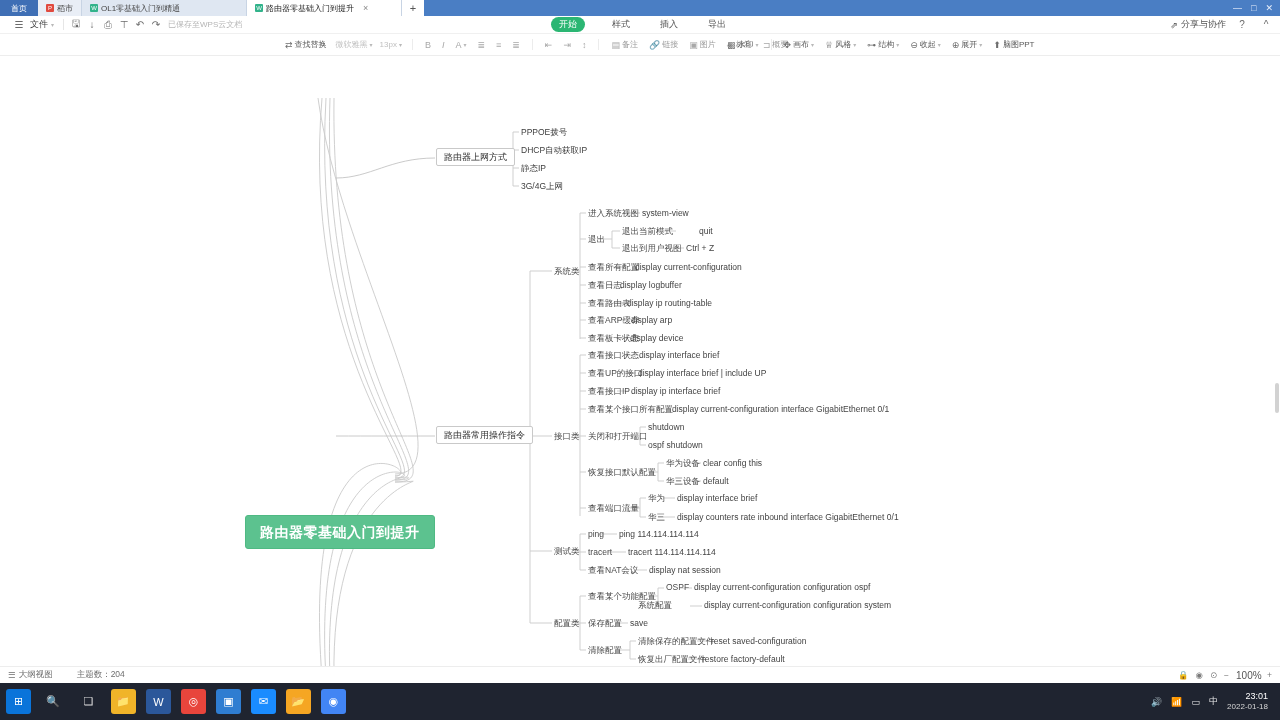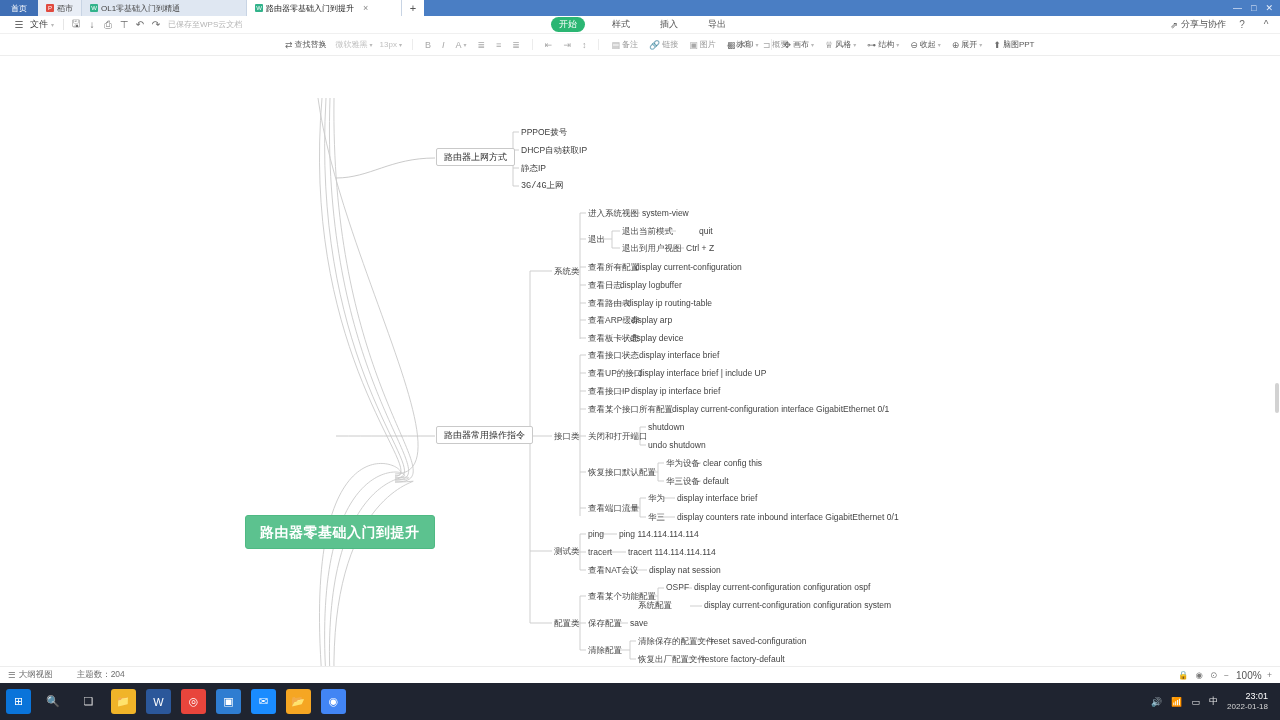--- a/index.html
+++ b/index.html
@@ -400,21 +400,21 @@
           <path d="M573,663 L579,663"></path>
         </g>
       </svg>
 
       <div class="node root" style="left:245px; top:457px;">路由器零基础入门到提升</div>
 
       <div class="node boxed" style="left:436px; top:90px;">路由器上网方式</div>
       <div class="node" style="left:521px; top:70px;">PPPOE拨号</div>
       <div class="node" style="left:521px; top:88px;">DHCP自动获取IP</div>
       <div class="node" style="left:521px; top:106px;">静态IP</div>
-      <div class="node" style="left:521px; top:124px;font-family:Liberation Mono, monospace;">3G/4G上网</div>
+      <div class="node" style="left:521px; top:124px;">3G/4G上网</div>
 
       <div class="node boxed" style="left:436px; top:368px;">路由器常用操作指令</div>
 
       <div class="node lvl2" style="left:554px; top:209px;">系统类</div>
       <div class="node lvl2" style="left:554px; top:374px;">接口类</div>
       <div class="node lvl2" style="left:554px; top:489px;">测试类</div>
       <div class="node lvl2" style="left:554px; top:561px;">配置类</div>
 
       <div class="node cn" style="left:588px; top:151px;">进入系统视图</div>
       <div class="node cmd" style="left:642px; top:151px;">system-view</div>
@@ -447,21 +447,21 @@
       <div class="node cmd" style="left:638px; top:311px;">display interface brief | include UP</div>
 
       <div class="node cn" style="left:588px; top:329px;">查看接口IP</div>
       <div class="node cmd" style="left:631px; top:329px;">display ip interface brief</div>
 
       <div class="node cn" style="left:588px; top:347px;">查看某个接口所有配置</div>
       <div class="node cmd" style="left:672px; top:347px;">display current-configuration interface GigabitEthernet 0/1</div>
 
       <div class="node cn" style="left:588px; top:374px;">关闭和打开端口</div>
       <div class="node cmd" style="left:648px; top:365px;">shutdown</div>
-      <div class="node cmd" style="left:648px; top:383px;">undo shutdown</div>
+      <div class="node cmd" style="left:648px; top:383px;">ospf shutdown</div>
 
       <div class="node cn" style="left:588px; top:410px;">恢复接口默认配置</div>
       <div class="node cn" style="left:666px; top:401px;">华为设备</div>
       <div class="node cmd" style="left:703px; top:401px;">clear config this</div>
       <div class="node cn" style="left:666px; top:419px;">华三设备</div>
       <div class="node cmd" style="left:703px; top:419px;">default</div>
 
       <div class="node cn" style="left:588px; top:446px;">查看端口流量</div>
       <div class="node cn" style="left:648px; top:436px;">华为</div>
       <div class="node cmd" style="left:677px; top:436px;">display interface brief</div>

